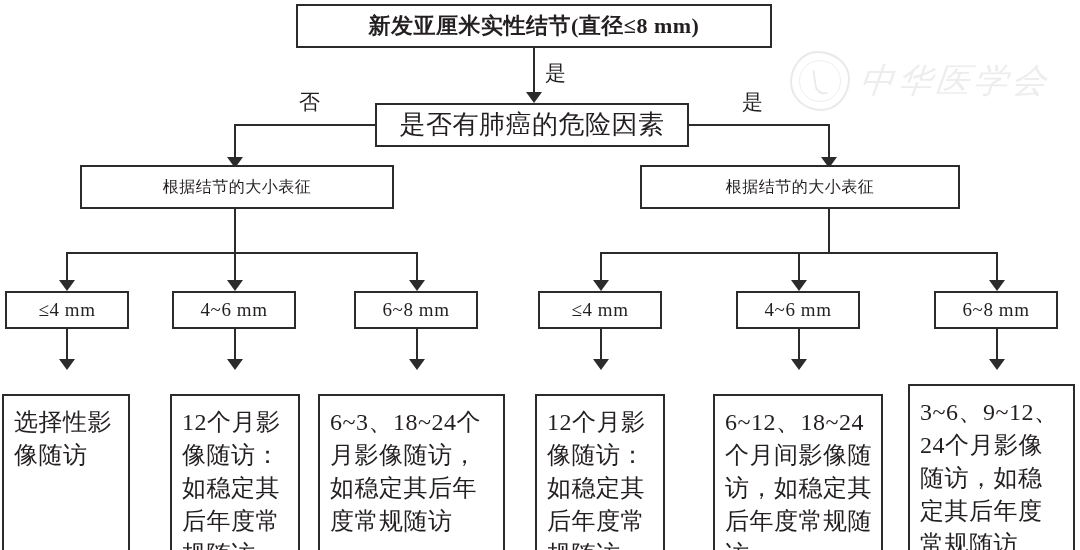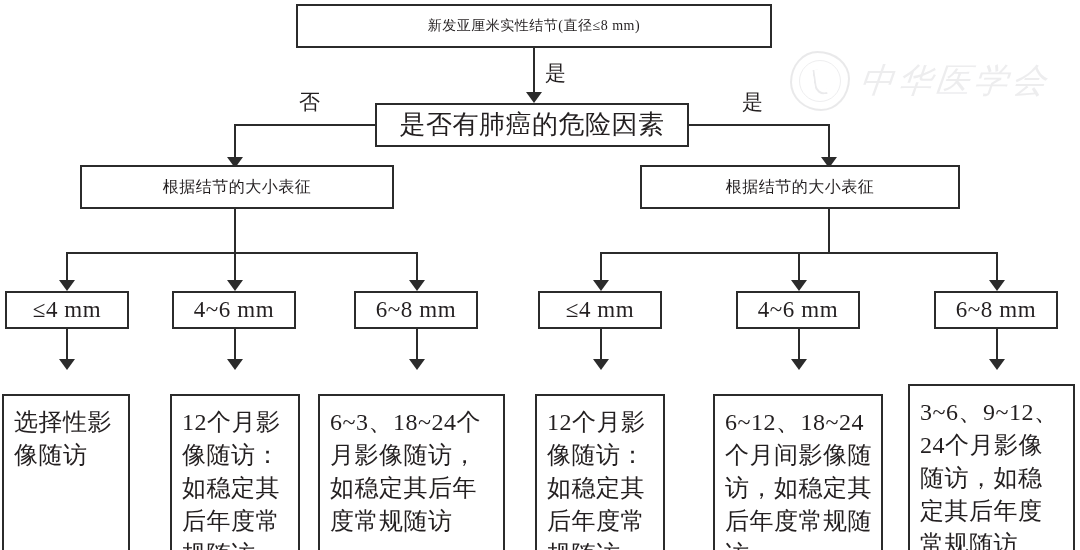--- a/index.html
+++ b/index.html
@@ -16,24 +16,24 @@
     align-items:center;
     justify-content:center;
     text-align:center;
     line-height:1.28;
     color:#231f20;
     letter-spacing:.5px;
   }
   .box.top-align{align-items:flex-start;justify-content:flex-start;text-align:left;}
   .box .inner{display:block;width:100%;}
 
-  .b-title{font-size:14px;}
+  .b-title{font-size:22px;font-weight:bold;}
   .b-decision{font-size:26px;}
   .b-branch{font-size:16px;}
-  .b-size{font-size:23px;letter-spacing:.6px;}
+  .b-size{font-size:19px;letter-spacing:.6px;}
   .b-leaf{font-size:24px;line-height:1.38;padding:10px 8px 6px 10px;margin-top:24px;}
 
   
   .ln{position:absolute;background:#2b2b2b;}
   .vl{width:2px;}
   .hl{height:2px;}
   .arrow{
     position:absolute;
     width:0;height:0;
     border-left:8px solid transparent;

